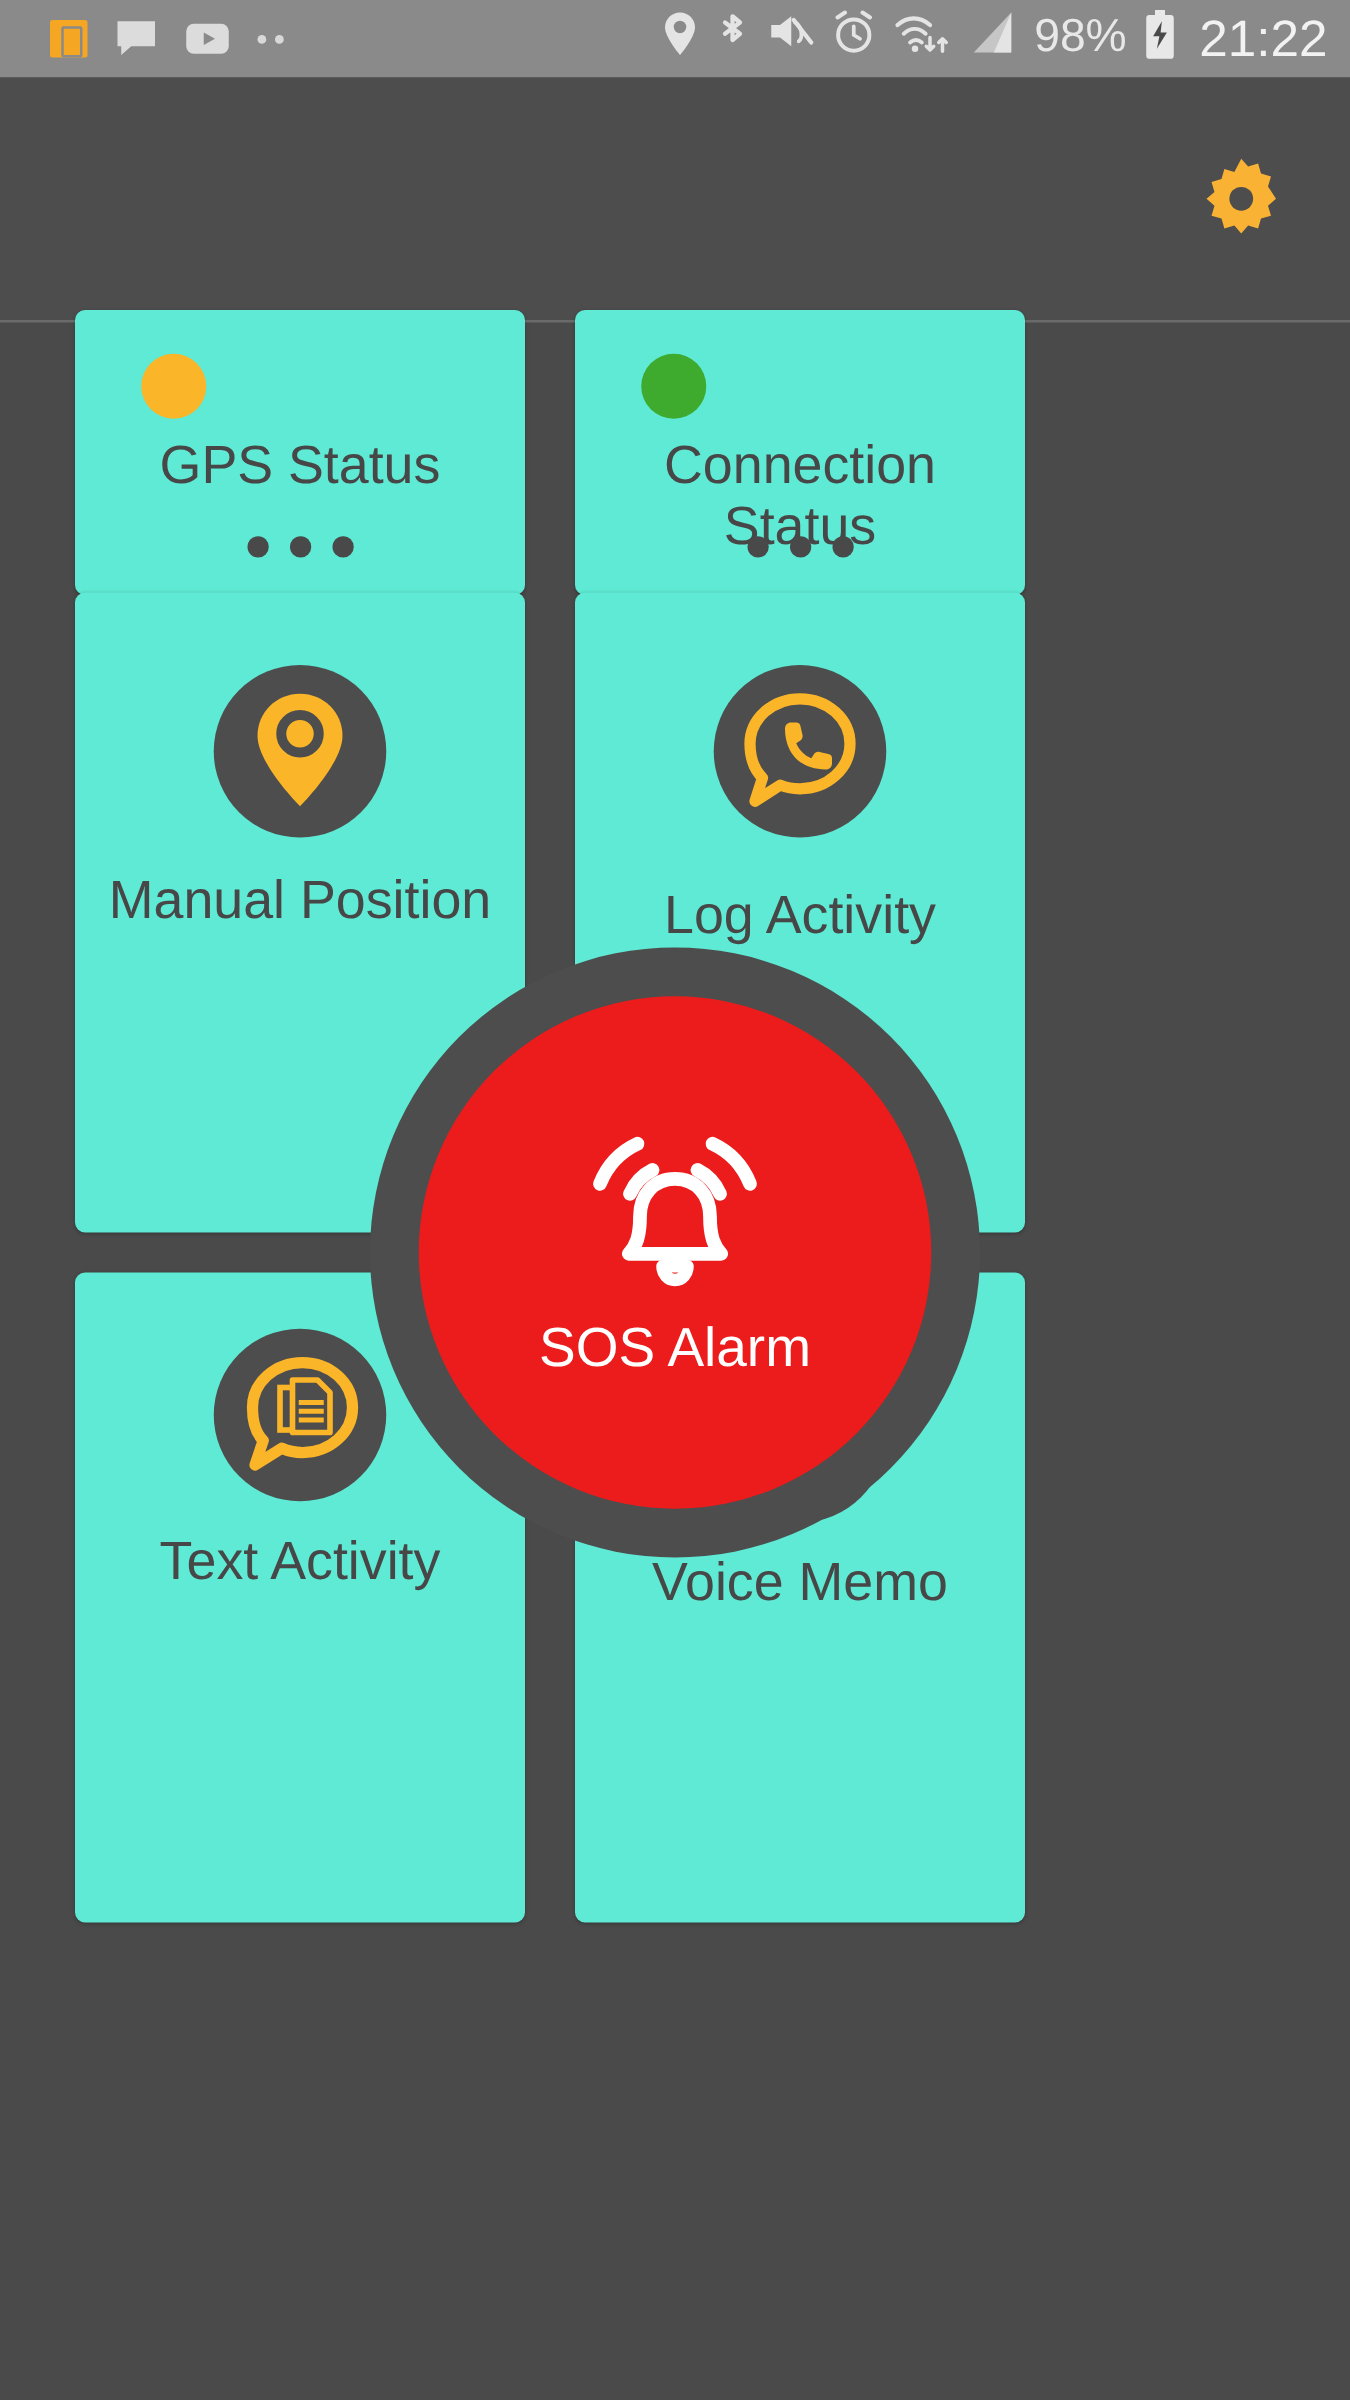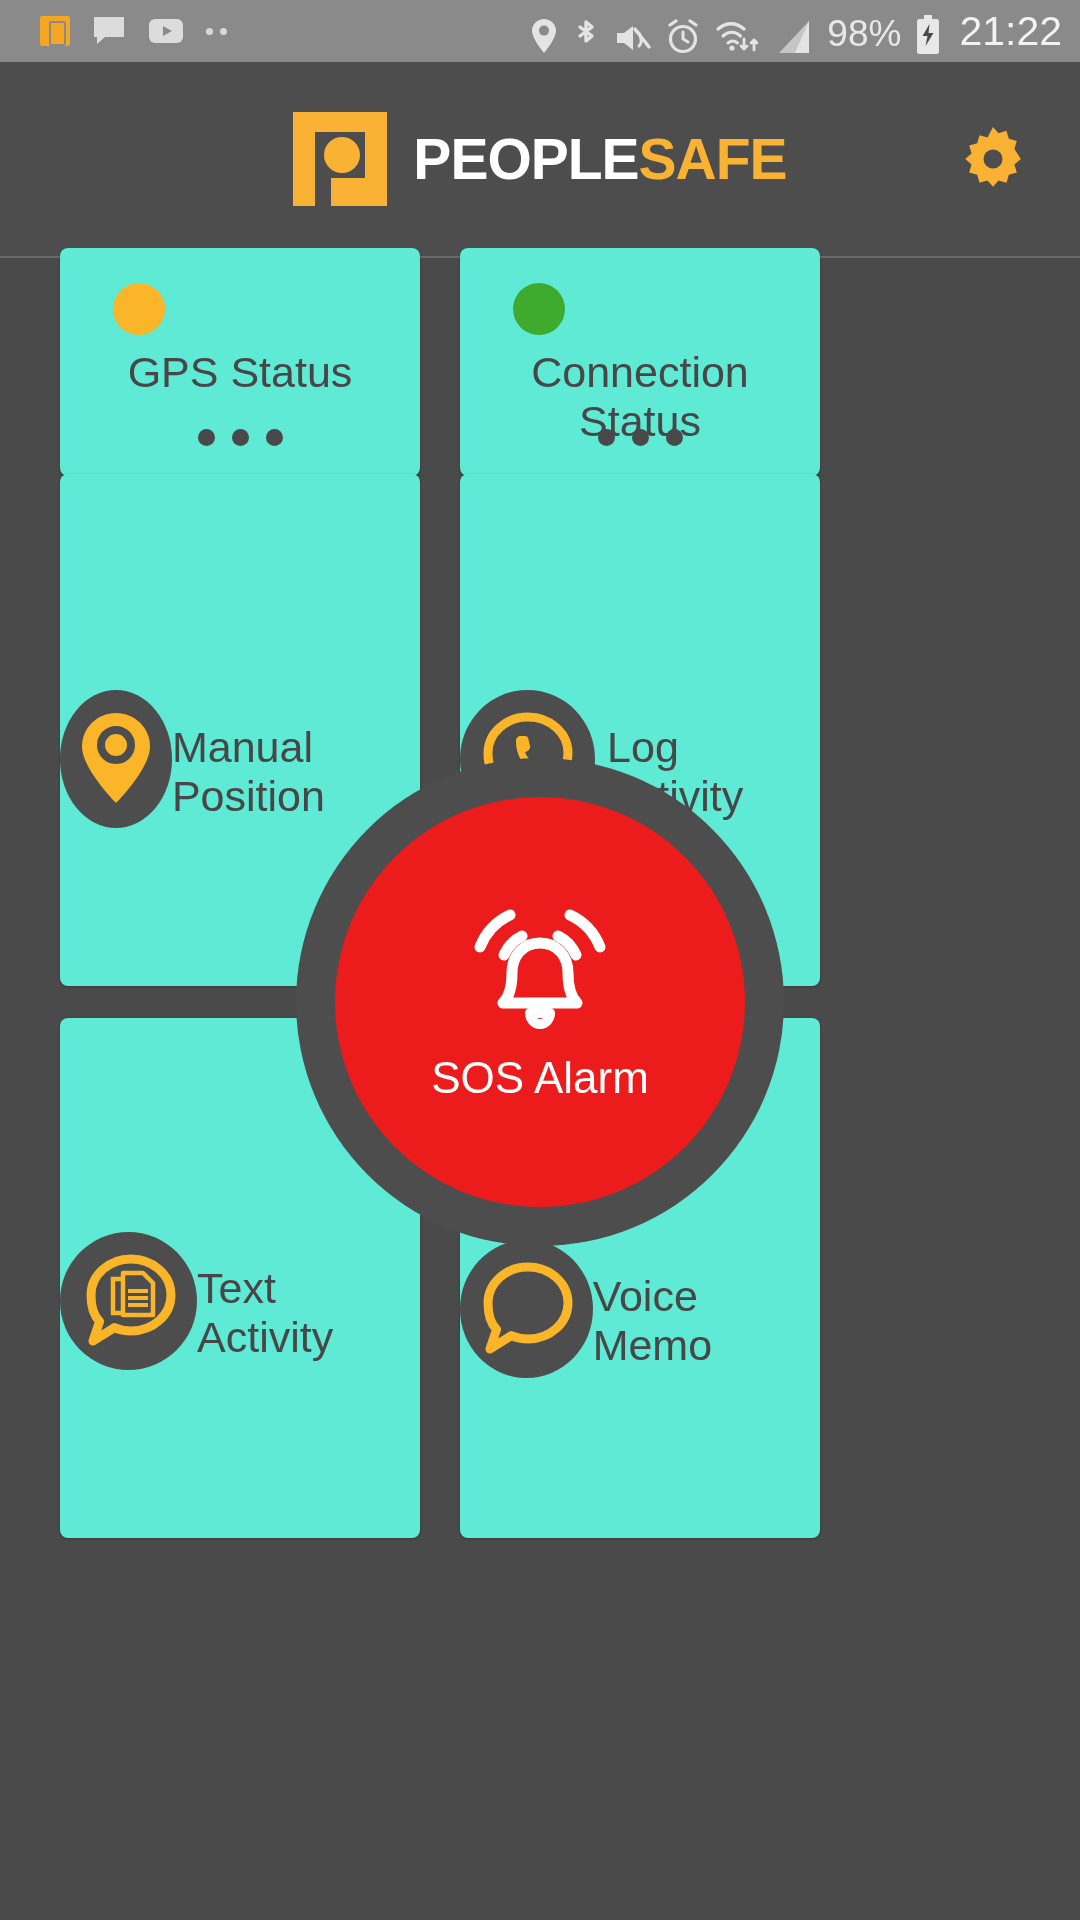--- a/index.html
+++ b/index.html
@@ -11,21 +11,21 @@
   }
   #app { position:relative; width:1080px; height:1920px; background:#4a4a4a; }
 
   
   .statusbar{
     position:absolute; top:0; left:0; width:1080px; height:62px;
     background:#8a8a8a; display:flex; align-items:center;
     padding:0 18px 0 40px;
   }
   .sb-left{ display:flex; align-items:center; gap:22px; }
-  .sb-right{ margin-left:auto; display:flex; align-items:flex-end; gap:14px; }
+  .sb-right{ margin-left:auto; display:flex; align-items:flex-start; gap:14px; }
   .sb-icon{ display:flex; align-items:center; justify-content:center; }
   .sb-text{ color:#e8e8e8; font-size:37px; letter-spacing:0px; font-weight:400;
             font-family:"Liberation Sans", sans-serif; }
   .clock{ color:#f2f2f2; font-size:41px; margin-left:4px; }
   .ps-mini{
     width:30px;height:30px;background:#f5a623;border:0;position:relative;border-radius:2px;
   }
   .ps-mini::after{
     content:""; position:absolute; left:9px; top:5px; width:13px; height:21px;
     border:2.5px solid #8a8a8a; border-radius:2px;
@@ -67,21 +67,21 @@
   .status-label{
     position:absolute; left:34px; top:100px; width:calc(100% - 68px);
     text-align:center; font-size:43px; color:#474747; font-weight:400;
   }
   .ellipsis{
     position:absolute; bottom:30px; left:0; width:100%;
     display:flex; justify-content:center; gap:17px;
   }
   .ellipsis i{ width:17px;height:17px;border-radius:50%;background:#494949;display:block; }
 
-  .action-card{ display:flex; flex-direction:row; align-items:center; }
+  .action-card{ display:flex; flex-direction:column; align-items:center; }
   .act-icon{
     width:138px;height:138px;border-radius:50%;background:#4d4d4d;
     display:flex;align-items:center;justify-content:center;
   }
   .act-label{ font-size:43px; color:#474747; }
 
   
   .sos-outer{
     position:absolute; left:50%; transform:translateX(-50%);
     width:488px; height:488px; border-radius:50%; background:#4d4d4d;
@@ -169,31 +169,20 @@
           <rect x="9" y="0" width="8" height="4" fill="#e8e8e8"></rect>
           <rect x="2" y="4" width="22" height="35" rx="2.5" fill="#e8e8e8"></rect>
           <path d="M14.5 9l-7 12h5l-2 10 8-13h-5z" fill="#4a4a4a"></path>
         </svg>
       </span>
       <span class="sb-text clock">21:22</span>
     </div>
   </div>
 
   <div class="header">
-    <div class="logo-wrap">
-      <span class="logo-mark">
-        <svg class="p-shape" viewBox="0 0 50 74">
-          <path d="M0 0h50v46H16v28H0z" fill="#4d4d4d"></path>
-          <circle cx="27" cy="23" r="18" fill="#f9b233"></circle>
-        </svg>
-      </span>
-      <span class="logo-text">
-        <span class="w">PEOPLE</span><span class="y">SAFE</span>
-      </span>
-    </div>
     <div class="gear-btn">
       <svg width="70" height="70" viewBox="0 0 70 70">
         <path d="M35 3l5.5 6.2 8-2.4 2.3 8 8 2.3-2.4 8L62.8 35l-6.4 5.5 2.4 8-8 2.3-2.3 8-8-2.4L35 62.8l-5.5-6.4-8 2.4-2.3-8-8-2.3 2.4-8L7.2 35l6.4-5.5-2.4-8 8-2.3 2.3-8 8 2.4z" fill="#f9b233"></path>
         <circle cx="35" cy="35" r="9.5" fill="#4d4d4d"></circle>
       </svg>
     </div>
   </div>
 
   <div class="content">
 

